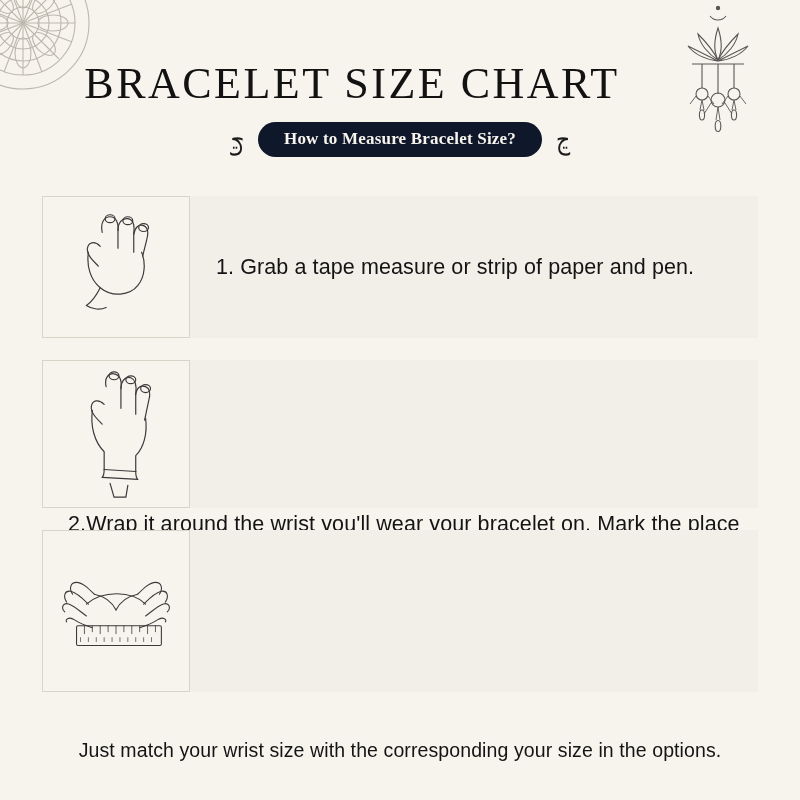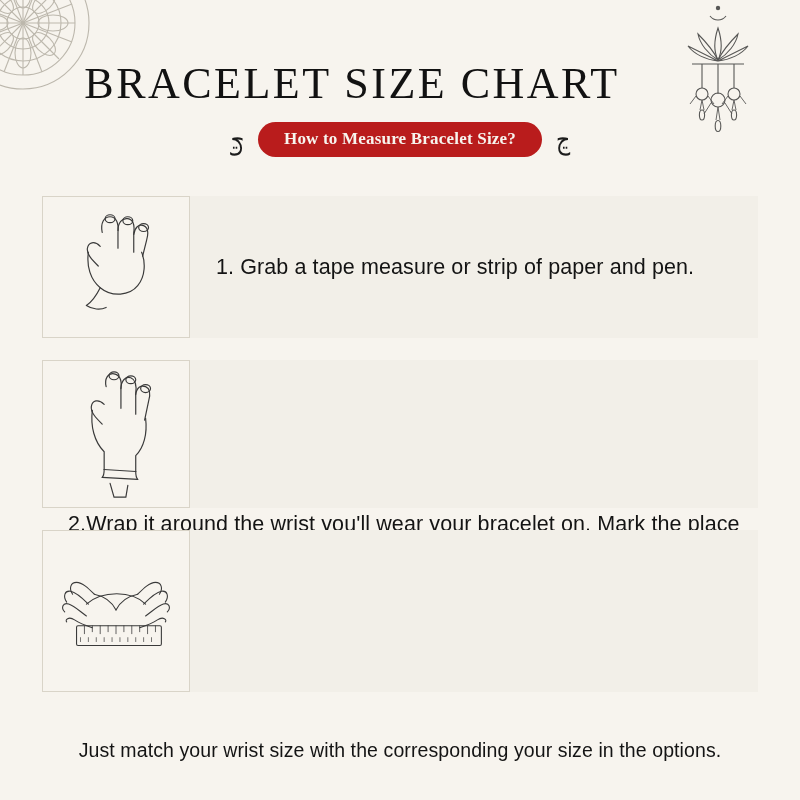--- a/index.html
+++ b/index.html
@@ -65,21 +65,21 @@
     top: 122px;
     left: 0;
     width: 800px;
     display: flex;
     align-items: center;
     justify-content: center;
     gap: 14px;
   }
 
   .subtitle-pill {
-    background: #b91c1c;
+    background: #0f172a;
     color: #f7f4ee;
     border-radius: 20px;
     padding: 7px 26px 8px 26px;
     font-family: "Liberation Serif", serif;
     font-size: 17px;
     font-weight: 700;
     letter-spacing: 0.2px;
     white-space: nowrap;
   }
 

